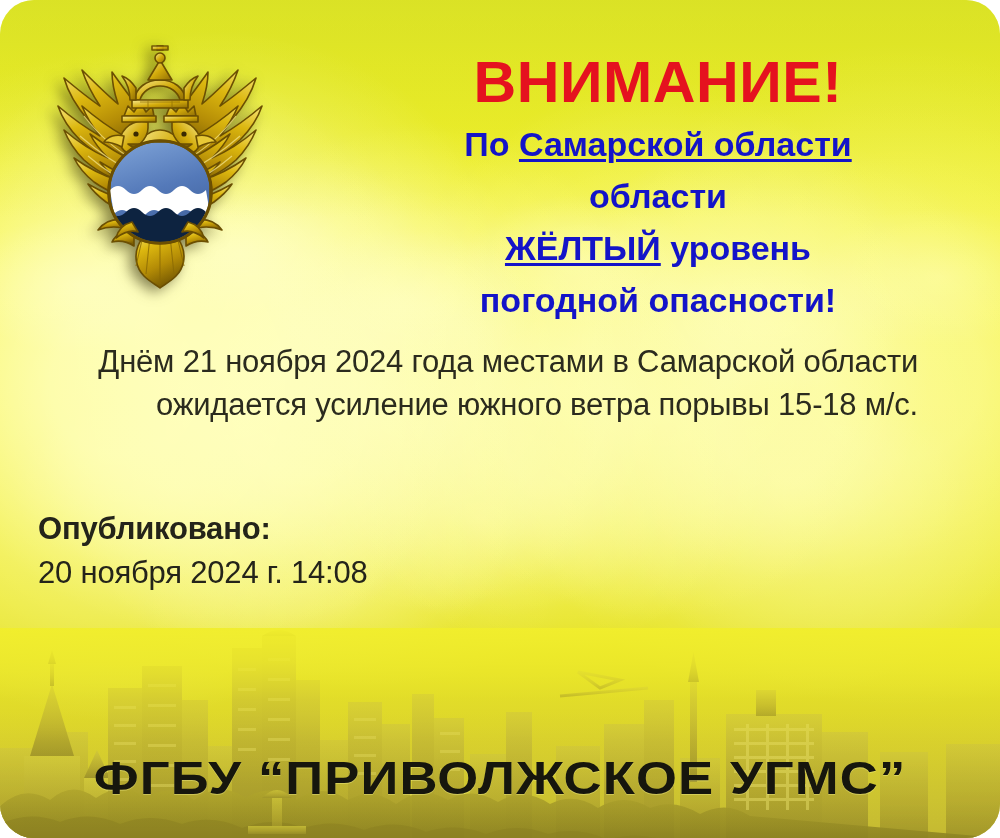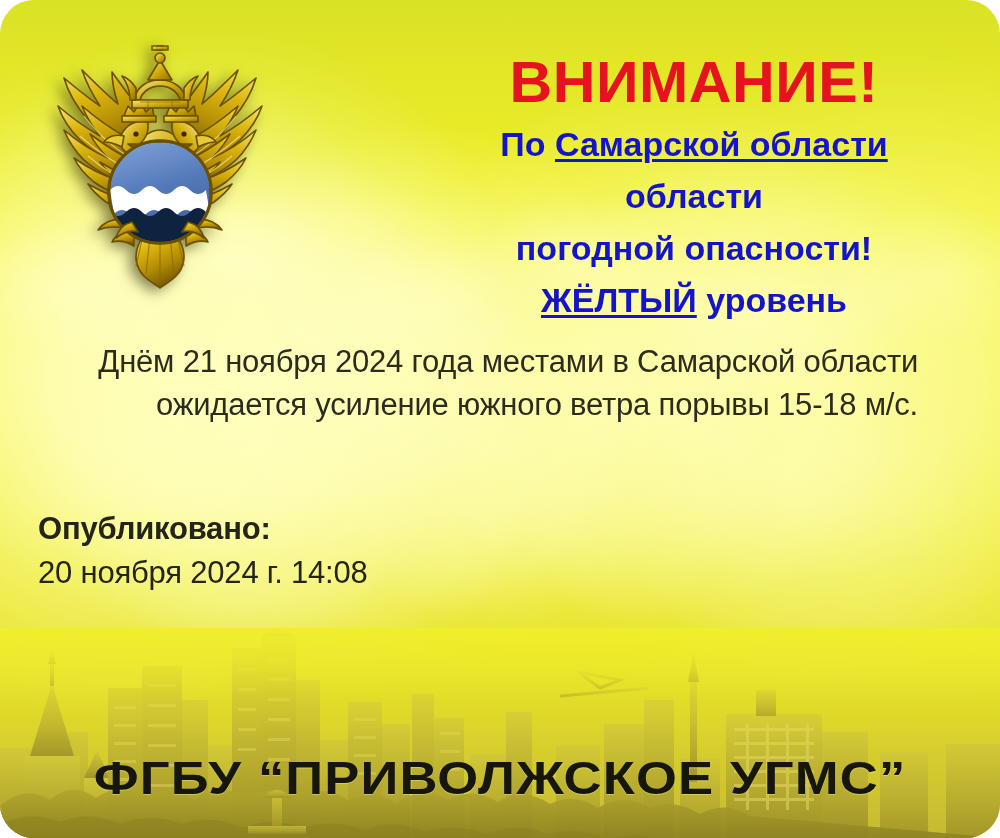--- a/index.html
+++ b/index.html
@@ -80,21 +80,21 @@
     top: 44px;
     width: 248px;
     height: 248px;
     filter: drop-shadow(-6px 4px 7px rgba(40,35,0,0.55));
   }
   .emblem-wrap svg { width: 100%; height: 100%; display: block; }
 
   
   .headline-block {
     position: absolute;
-    left: 404px;
+    left: 368px;
     top: 52px;
     width: 580px;
     text-align: center;
   }
   .attention {
     font-family: "Liberation Sans", sans-serif;
     font-weight: 700;
     font-size: 58px;
     line-height: 60px;
     letter-spacing: 0.5px;
@@ -351,22 +351,22 @@
           <path d="M152 178 C 160 180, 166 186, 168 194 C 160 188, 152 186, 146 188 Z"></path>
         </g>
       </g>
     </svg>
   </div>
 
   <div class="headline-block">
     <div class="attention">ВНИМАНИЕ!</div>
     <div class="sub-line"><span>По </span><span class="u">Самарской области</span></div>
     <div class="sub-line">области</div>
+    <div class="sub-line"><span class="u">ЖЁЛТЫЙ</span><span> уровень</span></div>
     <div class="sub-line">погодной опасности!</div>
-    <div class="sub-line"><span class="u">ЖЁЛТЫЙ</span><span> уровень</span></div>
   </div>
 
   <div class="body-text">Днём 21 ноября 2024 года местами в Самарской области ожидается усиление южного ветра порывы 15-18 м/с.</div>
 
   <div class="published">
     <span class="label">Опубликовано:</span>
     <span class="value">20 ноября 2024 г. 14:08</span>
   </div>
 
   <div class="skyline">

